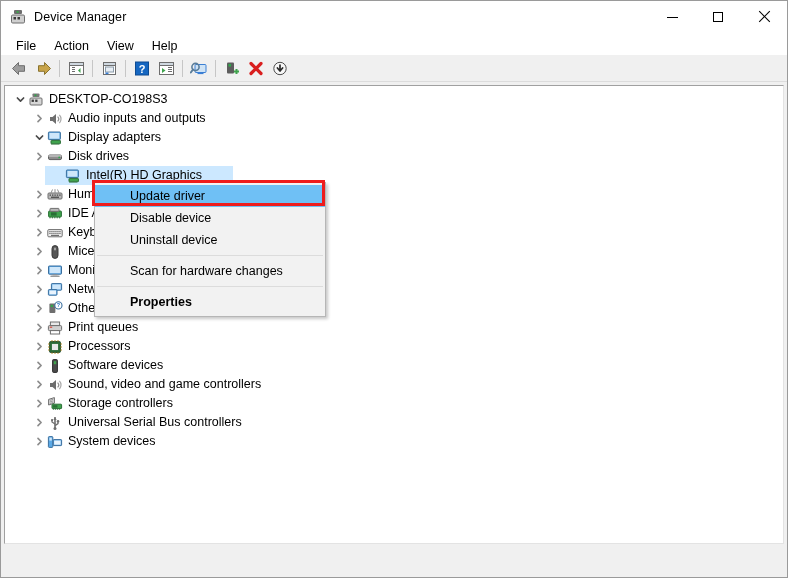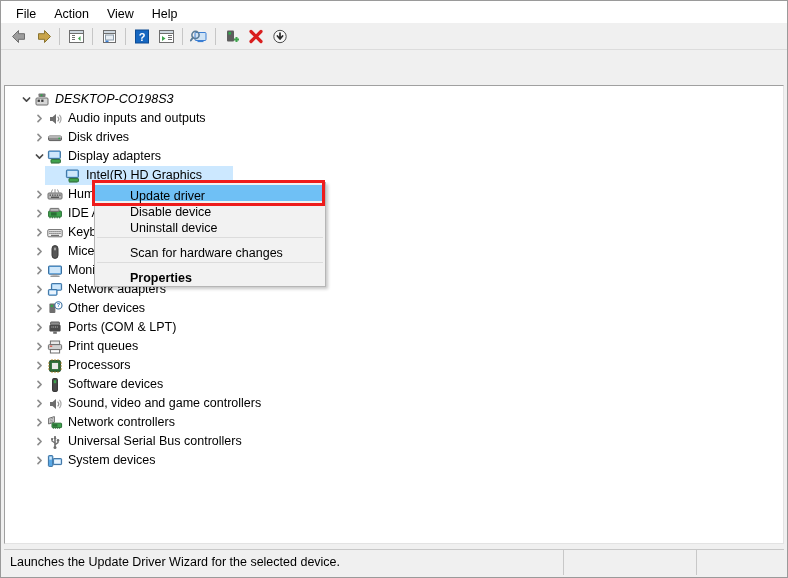--- a/index.html
+++ b/index.html
@@ -67,38 +67,38 @@
   .node{
     height:19px;display:flex;align-items:center;position:relative;
     white-space:nowrap;cursor:default;
   }
   .node .chev{
     width:15px;height:19px;flex:none;display:flex;align-items:center;justify-content:center;
     color:#767676;font-size:9px;line-height:1;
   }
   .node .ico{width:16px;height:16px;flex:none;margin-right:5px;position:relative;}
   .node .lbl{font-size:12.5px;color:#000;line-height:19px;}
-  .lvl0{padding-left:14px;font-style:italic;}
+  .lvl0{padding-left:8px;}
   .lvl1{padding-left:27px;}
   .lvl2{padding-left:45px;}
   .node.selected .selband{
     position:absolute;left:40px;top:0;height:19px;width:188px;
     background:#cce8ff;z-index:0;
   }
   .node.selected .chev,.node.selected .ico,.node.selected .lbl{position:relative;z-index:1;}
 
   
   .ctxmenu{
     position:absolute;left:93px;top:181px;width:232px;
     background:#f2f2f2;border:1px solid #b6b6b6;
     box-shadow:2px 2px 3px rgba(0,0,0,0.22);
     padding:2px 0 3px 0;box-sizing:border-box;z-index:50;
   }
   .ctx-item{
-    height:16px;line-height:22px;padding-left:35px;font-size:12.5px;color:#000;
+    height:22px;line-height:22px;padding-left:35px;font-size:12.5px;color:#000;
     cursor:default;position:relative;
   }
   .ctx-item.bold{font-weight:bold;}
   .ctx-item.hl{background:#6fc0f5;}
   .ctx-sep{height:1px;background:#dcdcdc;margin:4px 2px 4px 2px;}
   .redbox{
     position:absolute;left:91px;top:179px;width:233px;height:26px;
     border:3px solid #ee1c1c;box-sizing:border-box;z-index:60;pointer-events:none;
   }
 
@@ -114,20 +114,43 @@
   }
   .status-div{width:1px;height:25px;background:#c8c8c8;flex:none;}
 
   svg{display:block;}
 </style>
 </head>
 <body>
 
 <div class="window">
 
+  <div class="titlebar">
+    <span class="title-icon">
+      <svg width="18" height="18" viewBox="0 0 18 18">
+        <rect x="5" y="2" width="8" height="4" rx="1" fill="#6d6d6d"></rect>
+        <rect x="2.5" y="7" width="13" height="8" rx="1.2" fill="#d0d0d0" stroke="#6d6d6d" stroke-width="1"></rect>
+        <rect x="4.5" y="9" width="2.5" height="2.5" fill="#3a3a3a"></rect>
+        <rect x="8.5" y="9" width="2.5" height="2.5" fill="#3a3a3a"></rect>
+        <rect x="7.6" y="3" width="2" height="2" fill="#3fa34d"></rect>
+      </svg>
+    </span>
+    <span class="title-text">Device Manager</span>
+    <div class="win-btns">
+      <button class="win-btn">
+        <span class="glyph-min"></span>
+      </button>
+      <button class="win-btn">
+        <span class="glyph-max"></span>
+      </button>
+      <button class="win-btn close">
+        <span class="glyph-close"></span>
+      </button>
+    </div>
+  </div>
 
   <div class="menubar">
     <div class="menubar-item">File</div>
     <div class="menubar-item">Action</div>
     <div class="menubar-item">View</div>
     <div class="menubar-item">Help</div>
   </div>
 
   <div class="toolbar">
 
@@ -268,48 +291,48 @@
               <path d="M3 6 h2.5 L9 3 v10 L5.5 10 H3 Z" fill="#6e6e6e"></path>
               <path d="M10.6 5.6 a3.4 3.4 0 0 1 0 4.8" fill="none" stroke="#8e8e8e" stroke-width="1.2"></path>
               <path d="M12.4 3.9 a6 6 0 0 1 0 8.2" fill="none" stroke="#a8a8a8" stroke-width="1.2"></path>
             </svg>
           </span>
           <span class="lbl">Audio inputs and outputs</span>
         </div>
         <div class="node lvl1">
           <span class="chev">
             <svg width="9" height="9" viewBox="0 0 9 9">
-              <path d="M3 1.4 L6.1 4.5 L3 7.6" fill="none" stroke="#8d8d8d" stroke-width="1.7" stroke-linecap="round" stroke-linejoin="round"></path>
-            </svg>
-          </span>
-          <span class="ico">
-            <svg width="16" height="16" viewBox="0 0 16 16">
-              <rect x="1.5" y="6" width="13" height="4.6" rx="1.4" fill="#8d8d8d" stroke="#5e5e5e"></rect>
-              <rect x="1.5" y="6" width="13" height="2" rx="1" fill="#b5b5b5"></rect>
-              <circle cx="12.2" cy="8.4" r="0.9" fill="#2fa84a"></circle>
-            </svg>
-          </span>
-          <span class="lbl">Disk drives</span>
-        </div>
-        <div class="node lvl1">
-          <span class="chev">
-            <svg width="9" height="9" viewBox="0 0 9 9">
               <path d="M1.4 3 L4.5 6.1 L7.6 3" fill="none" stroke="#4a4a4a" stroke-width="1.7" stroke-linecap="round" stroke-linejoin="round"></path>
             </svg>
           </span>
           <span class="ico">
             <svg width="16" height="16" viewBox="0 0 16 16">
               <rect x="1.4" y="2" width="12" height="7.6" rx="0.8" fill="#5aa9e6" stroke="#3b6f9e"></rect>
               <rect x="2.4" y="2.9" width="10" height="5.8" fill="#cfe7fa"></rect>
               <rect x="4" y="10.4" width="9.4" height="3.4" rx="0.5" fill="#3fa34d" stroke="#2a6f36"></rect>
               <path d="M5 13.8 v1 M7 13.8 v1 M9 13.8 v1 M11 13.8 v1" stroke="#2a6f36" stroke-width="0.9"></path>
             </svg>
           </span>
           <span class="lbl">Display adapters</span>
         </div>
+        <div class="node lvl1">
+          <span class="chev">
+            <svg width="9" height="9" viewBox="0 0 9 9">
+              <path d="M3 1.4 L6.1 4.5 L3 7.6" fill="none" stroke="#8d8d8d" stroke-width="1.7" stroke-linecap="round" stroke-linejoin="round"></path>
+            </svg>
+          </span>
+          <span class="ico">
+            <svg width="16" height="16" viewBox="0 0 16 16">
+              <rect x="1.5" y="6" width="13" height="4.6" rx="1.4" fill="#8d8d8d" stroke="#5e5e5e"></rect>
+              <rect x="1.5" y="6" width="13" height="2" rx="1" fill="#b5b5b5"></rect>
+              <circle cx="12.2" cy="8.4" r="0.9" fill="#2fa84a"></circle>
+            </svg>
+          </span>
+          <span class="lbl">Disk drives</span>
+        </div>
         <div class="node lvl2 selected">
           <div class="selband"></div>
           <span class="chev"></span>
           <span class="ico">
             <svg width="16" height="16" viewBox="0 0 16 16">
               <rect x="1.4" y="2" width="12" height="7.6" rx="0.8" fill="#5aa9e6" stroke="#3b6f9e"></rect>
               <rect x="2.4" y="2.9" width="10" height="5.8" fill="#cfe7fa"></rect>
               <rect x="4" y="10.4" width="9.4" height="3.4" rx="0.5" fill="#3fa34d" stroke="#2a6f36"></rect>
               <path d="M5 13.8 v1 M7 13.8 v1 M9 13.8 v1 M11 13.8 v1" stroke="#2a6f36" stroke-width="0.9"></path>
             </svg>
@@ -418,36 +441,20 @@
           </span>
           <span class="ico">
             <svg width="16" height="16" viewBox="0 0 16 16">
               <rect x="2.4" y="2.4" width="6" height="9.6" rx="1" fill="#6e6e6e"></rect>
               <rect x="3.7" y="3.8" width="2.2" height="2.2" fill="#2fa84a"></rect>
               <circle cx="11.4" cy="4.4" r="3.6" fill="#ffffff" stroke="#3b6f9e" stroke-width="1.1"></circle>
               <text x="11.4" y="6.4" font-family="Liberation Sans, sans-serif" font-size="5.4" font-weight="bold" fill="#1667c1" text-anchor="middle">?</text>
             </svg>
           </span>
           <span class="lbl">Other devices</span>
-        </div>
-        <div class="node lvl1">
-          <span class="chev">
-            <svg width="9" height="9" viewBox="0 0 9 9">
-              <path d="M3 1.4 L6.1 4.5 L3 7.6" fill="none" stroke="#8d8d8d" stroke-width="1.7" stroke-linecap="round" stroke-linejoin="round"></path>
-            </svg>
-          </span>
-          <span class="ico">
-            <svg width="16" height="16" viewBox="0 0 16 16">
-              <rect x="3.6" y="2" width="8.8" height="3" rx="0.6" fill="#8d8d8d" stroke="#5e5e5e"></rect>
-              <rect x="2.4" y="5" width="11.2" height="6.4" rx="0.8" fill="#4a4a4a"></rect>
-              <path d="M4.4 6.4h1v1.2h-1zM6.2 6.4h1v1.2h-1zM8 6.4h1v1.2H8zM9.8 6.4h1v1.2h-1z" fill="#c0c0c0"></path>
-              <rect x="6.2" y="11.4" width="3.6" height="2.4" fill="#6e6e6e"></rect>
-            </svg>
-          </span>
-          <span class="lbl">Ports (COM &amp; LPT)</span>
         </div>
         <div class="node lvl1">
           <span class="chev">
             <svg width="9" height="9" viewBox="0 0 9 9">
               <path d="M3 1.4 L6.1 4.5 L3 7.6" fill="none" stroke="#8d8d8d" stroke-width="1.7" stroke-linecap="round" stroke-linejoin="round"></path>
             </svg>
           </span>
           <span class="ico">
             <svg width="16" height="16" viewBox="0 0 16 16">
               <rect x="3.4" y="2" width="9.2" height="3.6" fill="#e8e8e8" stroke="#6e6e6e"></rect>
@@ -510,21 +517,21 @@
           </span>
           <span class="ico">
             <svg width="16" height="16" viewBox="0 0 16 16">
               <path d="M1.6 3.4 L7.4 1.6 L7.4 7.2 L1.6 9 Z" fill="#dcdcdc" stroke="#6e6e6e"></path>
               <path d="M2.8 4.4 L6.2 3.3 M2.8 6 L6.2 4.9 M2.8 7.6 L6.2 6.5" stroke="#9a9a9a"></path>
               <rect x="5" y="8.2" width="9.6" height="4.4" rx="0.6" fill="#3fa34d" stroke="#2a6f36"></rect>
               <rect x="6" y="9.2" width="4.4" height="2.4" fill="#2a6f36"></rect>
               <path d="M6.4 12.6 v1.2 M8.4 12.6 v1.2 M10.4 12.6 v1.2 M12.4 12.6 v1.2" stroke="#2a6f36" stroke-width="0.9"></path>
             </svg>
           </span>
-          <span class="lbl">Network controllers</span>
+          <span class="lbl">Storage controllers</span>
         </div>
         <div class="node lvl1">
           <span class="chev">
             <svg width="9" height="9" viewBox="0 0 9 9">
               <path d="M3 1.4 L6.1 4.5 L3 7.6" fill="none" stroke="#8d8d8d" stroke-width="1.7" stroke-linecap="round" stroke-linejoin="round"></path>
             </svg>
           </span>
           <span class="ico">
             <svg width="16" height="16" viewBox="0 0 16 16">
               <path d="M8 2 v11.4" stroke="#6e6e6e" stroke-width="1.6"></path>
@@ -561,21 +568,14 @@
       <div class="ctx-item hl">Update driver</div>
       <div class="ctx-item">Disable device</div>
       <div class="ctx-item">Uninstall device</div>
       <div class="ctx-sep"></div>
       <div class="ctx-item">Scan for hardware changes</div>
       <div class="ctx-sep"></div>
       <div class="ctx-item bold">Properties</div>
     </div>
   <div class="redbox"></div>
 
-  <div class="statusbar">
-    <div class="status-cell" style="width:559px;">Launches the Update Driver Wizard for the selected device.</div>
-    <div class="status-div"></div>
-    <div class="status-cell" style="width:132px;"></div>
-    <div class="status-div"></div>
-    <div class="status-cell" style="width:87px;"></div>
-  </div>
 
 </div>
 
 </body></html>

